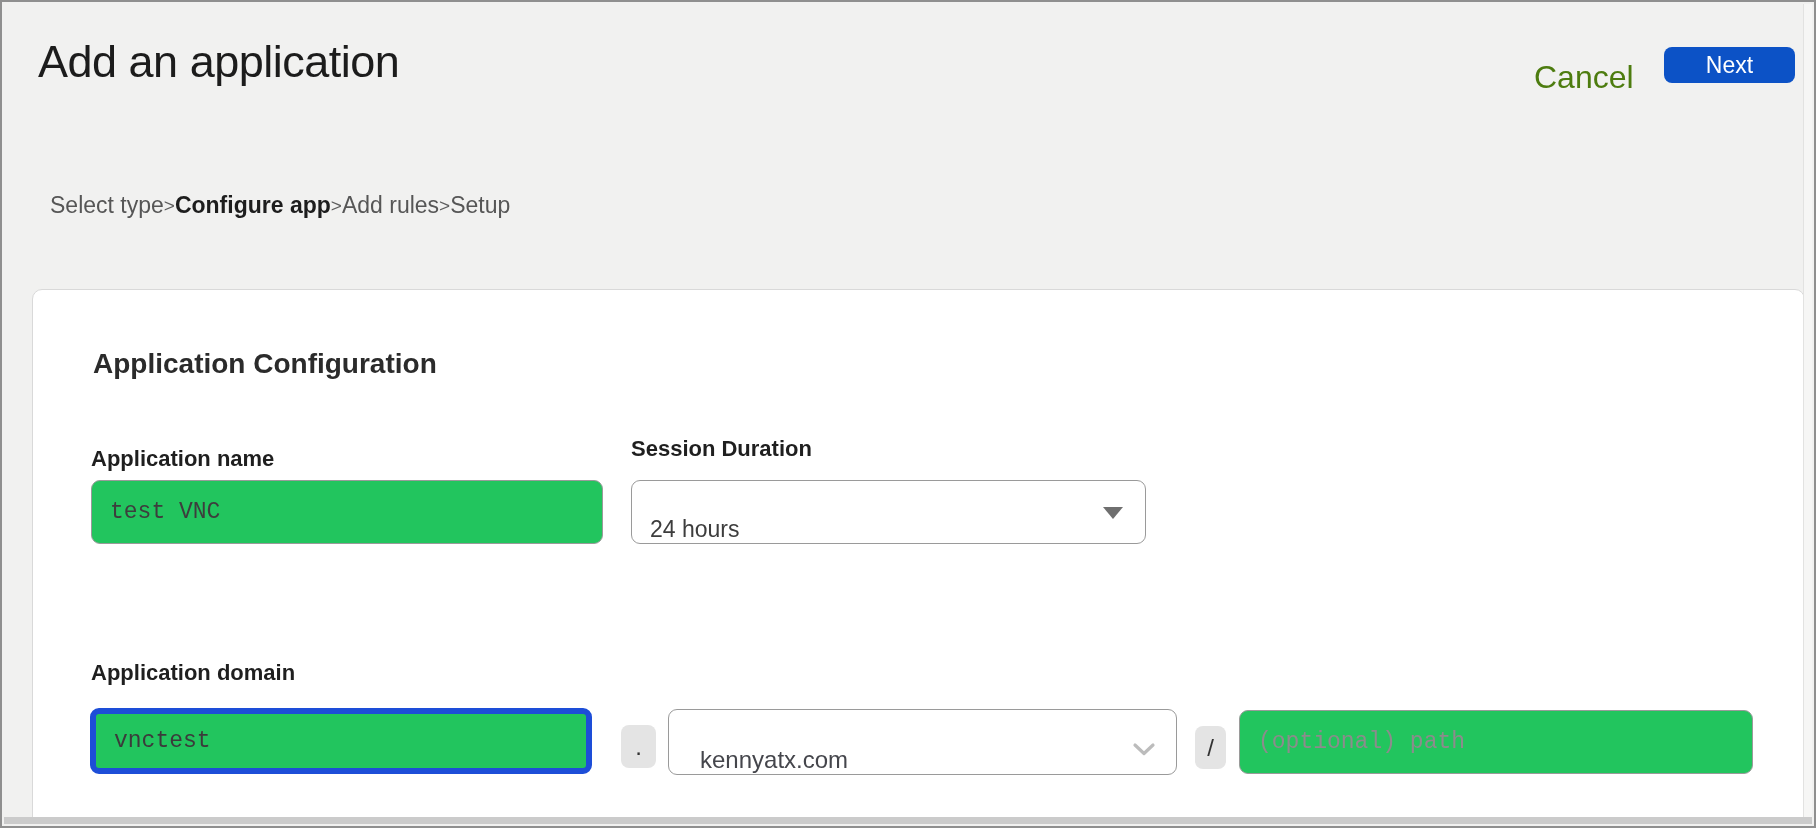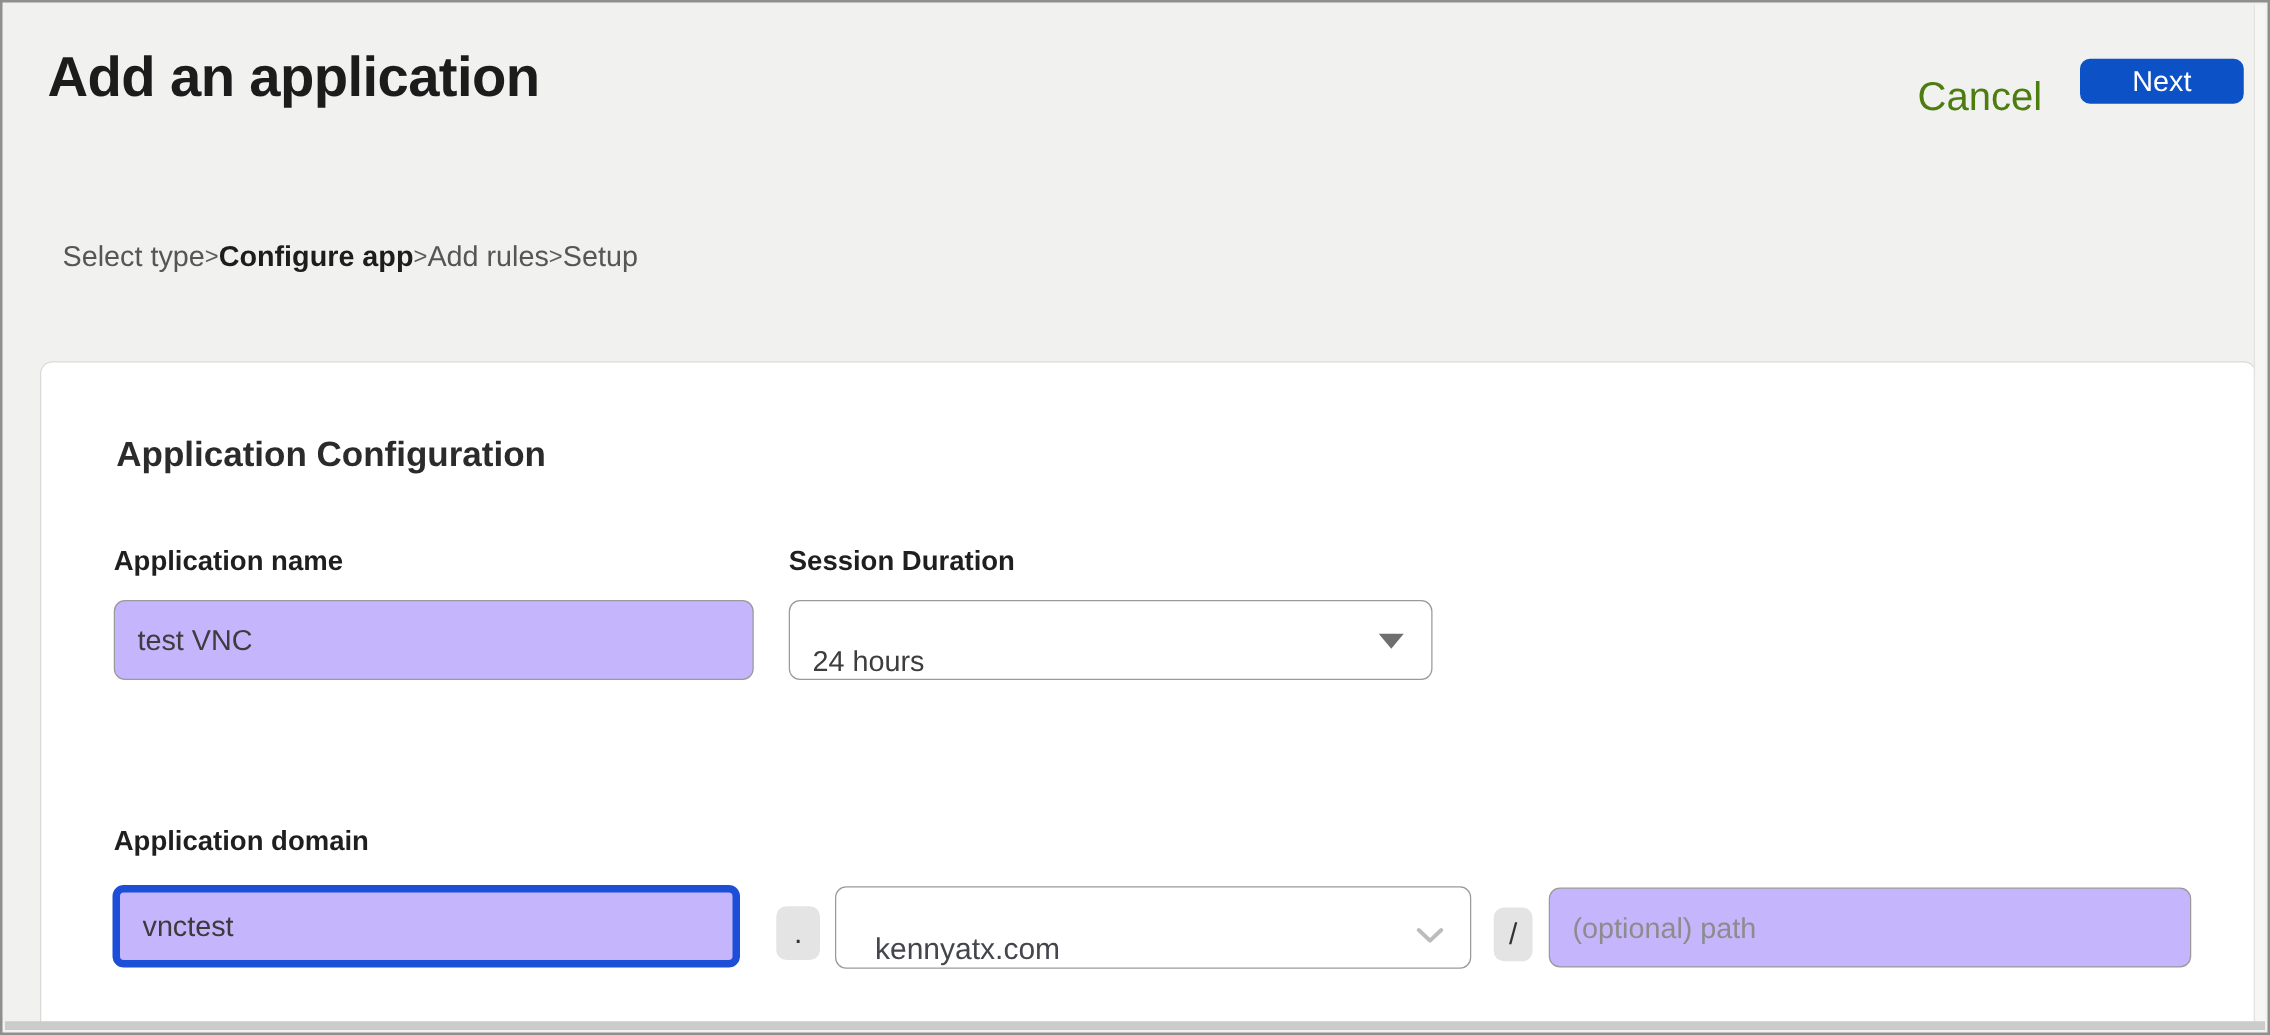--- a/index.html
+++ b/index.html
@@ -10,21 +10,21 @@
     position: relative;
     width: 1816px; height: 828px;
     background: #f1f1f0;
     border: 2px solid #8f8f8f;
     overflow: hidden;
   }
 
   
   .page-title {
     position: absolute; left: 36px; top: 34px;
-    font-size: 45px; font-weight: 700; letter-spacing: -0.5px;
+    font-size: 45px; font-weight: 400; letter-spacing: -0.5px;
     color: #1c1c1c;
   }
   .cancel-link {
     position: absolute; left: 1532px; top: 57px;
     font-size: 32px; color: #4d7c0f; cursor: pointer;
   }
   .next-button {
     position: absolute; left: 1662px; top: 45px;
     width: 131px; height: 36px;
     background: #0c52c6; border: none; border-radius: 8px;
@@ -52,30 +52,30 @@
     border-radius: 10px 10px 0 0;
   }
   .section-title {
     position: absolute; left: 60px; top: 58px;
     font-size: 28px; font-weight: bold; color: #2b2b2b;
   }
   .field-label {
     position: absolute;
     font-size: 22px; font-weight: bold; color: #1f1f1f;
   }
-  .lbl-app-name { left: 58px; top: 146px; }
+  .lbl-app-name { left: 58px; top: 156px; }
   .lbl-session  { left: 598px; top: 146px; }
   .lbl-domain   { left: 58px; top: 370px; }
 
   .text-input {
     position: absolute;
     height: 64px;
     border: 1.5px solid #9a9a9a; border-radius: 9px;
-    background: #c4b5fd;
-    font-family: Liberation Sans, sans-serif;
+    background: #22c55e;
+    font-family: Liberation Mono, monospace;
     font-size: 23px; color: #3d3d3d;
     padding: 0 18px;
     outline: none;
   }
   .text-input::placeholder { color: #8c8c8c; opacity: 1; }
 
   .input-app-name { left: 58px; top: 190px; width: 512px; }
 
   .select-box {
     position: absolute;

